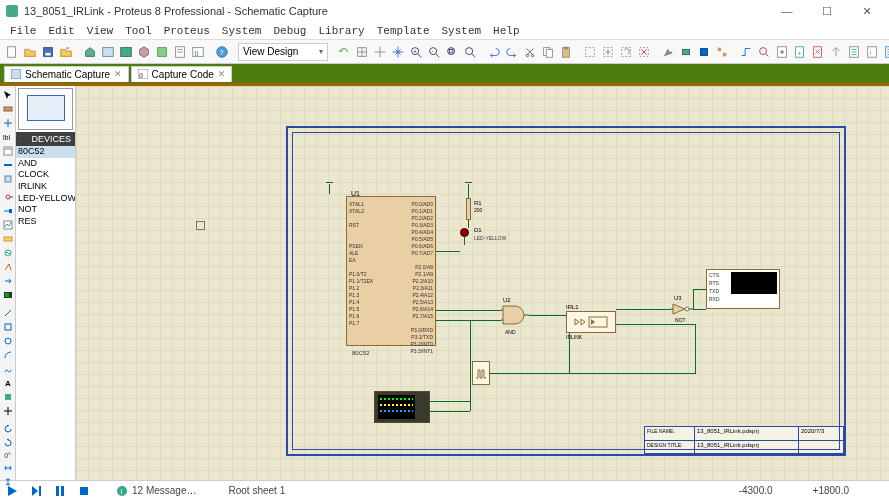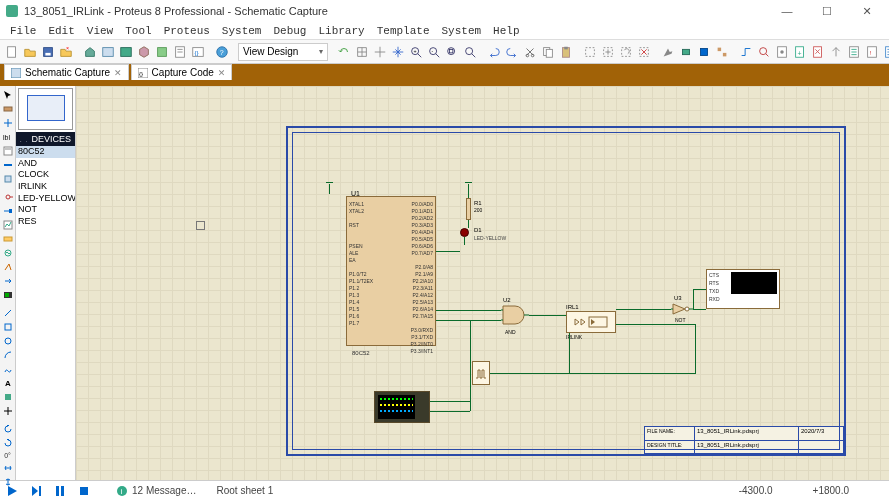--- a/index.html
+++ b/index.html
@@ -18,34 +18,34 @@
 
 
 .toolbar { height: 24px; background: #f8f8f8; display: flex; align-items: center; padding: 0 4px; border-bottom: 1px solid #ccc; gap: 2px; }
 .tbtn { width: 18px; height: 18px; display: flex; align-items: center; justify-content: center; border: 1px solid transparent; border-radius: 2px; font-size: 10px; }
 .tbtn svg { width: 14px; height: 14px; }
 .tsep { width: 1px; height: 16px; background: #ccc; margin: 0 2px; }
 .tcombo { height: 18px; font-size: 10px; border: 1px solid #ccc; padding: 0 4px; background: #fff; min-width: 90px; display:flex; align-items:center; justify-content:space-between;}
 .tcombo .arrow{font-size:8px;color:#666}
 
 
-.doctabs { height: 22px; background: #a16207; display: flex; align-items: center; padding: 0 4px; font-size: 10px; border-bottom: 6px solid #a16207; }
+.doctabs { height: 22px; background: #4d7c0f; display: flex; align-items: center; padding: 0 4px; font-size: 10px; border-bottom: 3px solid #a16207; }
 .doctab { display: flex; align-items: center; padding: 2px 6px; background: #fff; border: 1px solid #ccc; border-bottom: none; margin-right: 2px; gap: 4px; }
 .doctab .tabicon { width: 10px; height: 10px; }
 .doctab .close { font-size: 9px; color: #888; }
 
 
 .main { display: flex; height: 394px; }
 .lefttoolbar { width: 16px; background: #f4f4f4; border-right: 1px solid #ccc; display: flex; flex-direction: column; align-items: center; padding-top: 4px; gap: 4px; }
 .lefttoolbar .lt { width: 12px; height: 12px; display:flex; align-items:center; justify-content:center; font-size:9px;}
 
 .sidebar { width: 60px; background: #fff; border-right: 1px solid #ccc; display: flex; flex-direction: column; }
 .overview { height: 42px; background: #fff; border: 1px solid #999; margin: 2px; position: relative; }
 .overview .mini { position:absolute; left:8px; top:6px; width:38px; height:26px; border:1px solid #3366cc; background:#e8eef8;}
-.devhdr { height: 14px; background: #0f172a; color: #fff; font-size: 9px; display: flex; align-items: center; padding: 0 4px; gap:4px;}
+.devhdr { height: 14px; background: #404040; color: #fff; font-size: 9px; display: flex; align-items: center; padding: 0 4px; gap:4px;}
 .devhdr .rot{width:9px;height:9px;display:inline-block;}
 .devlist { flex: 1; font-size: 9px; line-height: 1.3; background: #fff; overflow: hidden; }
 .devlist div { padding: 0 2px; white-space: nowrap; }
 .devlist .sel { background: #cde; }
 
 .canvas { flex: 1; background: #ebe6ce; position: relative; overflow: hidden; }
 .canvas::before { content: ""; position: absolute; inset: 0; background-image:
   linear-gradient(#d8d2b8 1px, transparent 1px),
   linear-gradient(90deg, #d8d2b8 1px, transparent 1px);
   background-size: 12px 12px; opacity: .6; }
@@ -102,21 +102,21 @@
 .titleblock .c2{flex:1; padding:1px 2px; border-right:1px solid #2a4aa8;}
 .titleblock .c3{width:44px; padding:1px 2px;}
 
 
 .wire{position:absolute; background:#0a6b2a;}
 
 
 .simbar { height: 20px; background: #fff; border-top: 1px solid #ccc; display: flex; align-items: center; font-size: 10px; }
 .simbtn { width: 22px; height: 16px; display: flex; align-items: center; justify-content: center; margin: 0 1px; }
 .simbar .msg { display:flex; align-items:center; gap:4px; margin-left:20px; color:#444;}
-.simbar .sheet { margin-left:20px; color:#444;}
+.simbar .sheet { margin-left:32px; color:#444;}
 .simbar .spacer{flex:1;}
 .simbar .coord{margin-right:40px; color:#444;}
 </style>
 </head>
 <body>
 
 <div class="titlebar">
   <div class="icon"></div>
   <div class="title">13_8051_IRLink - Proteus 8 Professional - Schematic Capture</div>
   <div class="winbtns">

